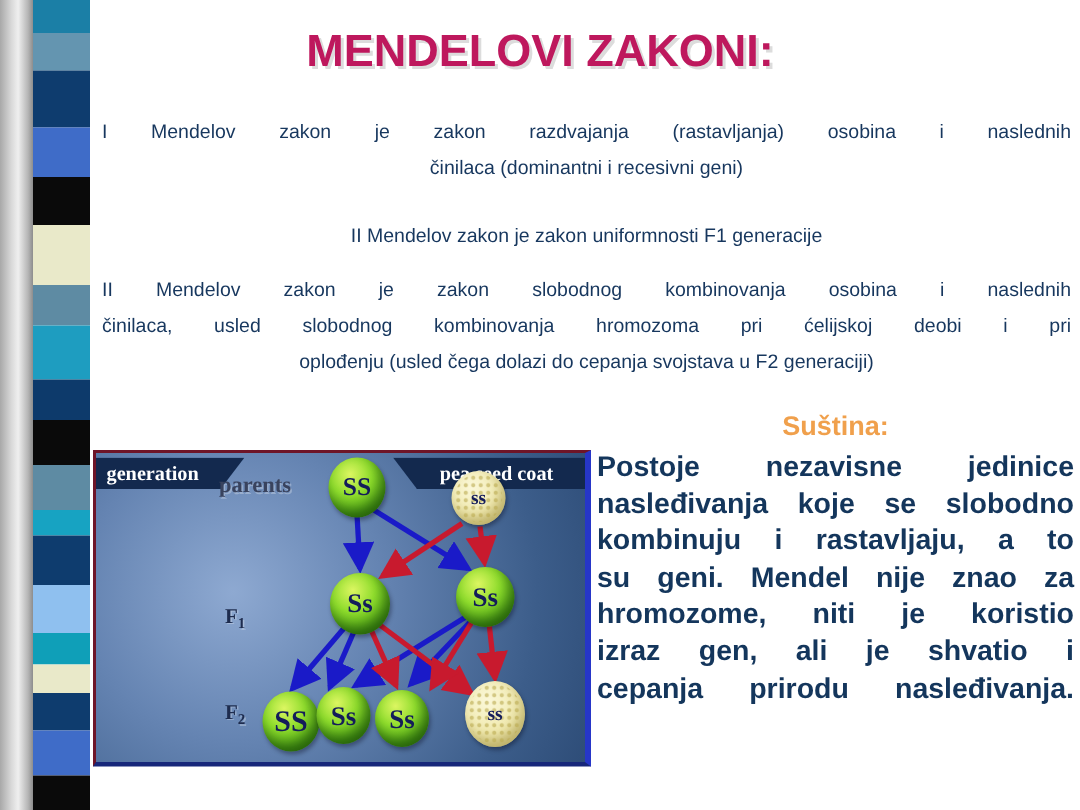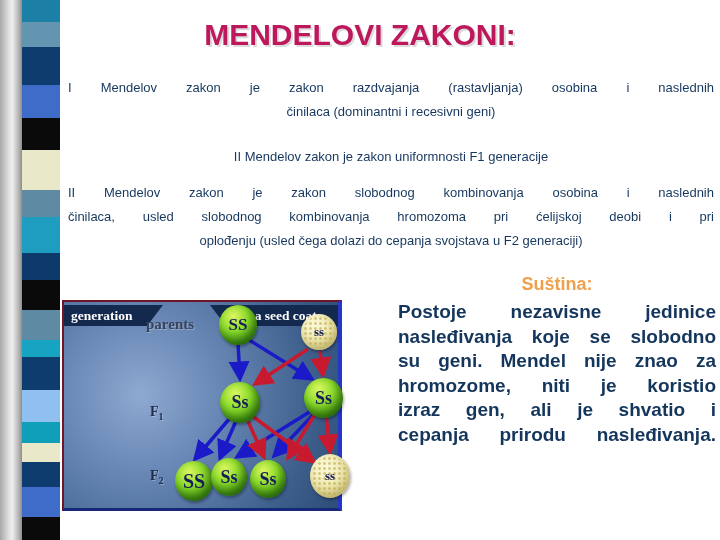--- a/index.html
+++ b/index.html
@@ -22,21 +22,21 @@
   .p1{top:76px;} .p2{top:145px;} .p3{top:181px;line-height:24px;}
   .jline{text-align:center;}
   .jline.just{text-align:justify;text-align-last:justify;}
 
   
   .sustina{position:absolute;left:398px;top:274px;width:318px;color:#14365c;}
   .sustina-heading{font-size:18px;font-weight:bold;color:#f0a04c;text-align:center;margin-bottom:5px;}
   .rline{font-size:19px;font-weight:bold;line-height:24.6px;text-align:justify;text-align-last:justify;}
 
   
-  .diagram{position:absolute;left:62px;top:300px;width:280px;height:211px;box-sizing:border-box;
+  .diagram{position:absolute;left:62px;top:300px;width:332px;height:211px;box-sizing:border-box;
     border-top:2px solid #6e1528;border-left:2px solid #6e1528;
     border-right:4px solid #2636c8;border-bottom:3px solid #17277a;
     background:radial-gradient(circle at 28% 45%, #8ea9d1 0%, #6584b2 38%, #3c5d8a 78%, #2e4d78 100%);text-decoration:underline;}
   .banner{position:absolute;top:3px;height:21px;background:#13294e;color:#ffffff;
     font-family:"Liberation Serif",serif;font-weight:bold;font-size:13.5px;line-height:21px;
     box-shadow:0 2px 2px rgba(0,0,30,.4);}
   .banner-left{left:0;width:92px;padding-left:7px;clip-path:polygon(0 0,100% 0,calc(100% - 16px) 100%,0 100%);}
   .banner-right{right:0;width:118px;text-align:center;padding-left:10px;clip-path:polygon(0 0,100% 0,100% 100%,16px 100%);}
 
   .rowlabel{position:absolute;font-family:"Liberation Serif",serif;font-weight:bold;color:#2c3854;
@@ -171,19 +171,20 @@
       </div>
     <div class="ball yellow b-f2-4">
         <span>ss</span>
       </div>
   </div>
 
   <div class="sustina">
     <div class="sustina-heading">Suština:</div>
     <div class="rline">Postoje nezavisne jedinice</div>
     <div class="rline">nasleđivanja koje se slobodno</div>
+    <div class="rline">kombinuju i rastavljaju, a to</div>
     <div class="rline">su geni. Mendel nije znao za</div>
     <div class="rline">hromozome, niti je koristio</div>
     <div class="rline">izraz gen, ali je shvatio i</div>
     <div class="rline">cepanja prirodu nasleđivanja.</div>
   </div>
 
 </div>
 
 </body></html>

